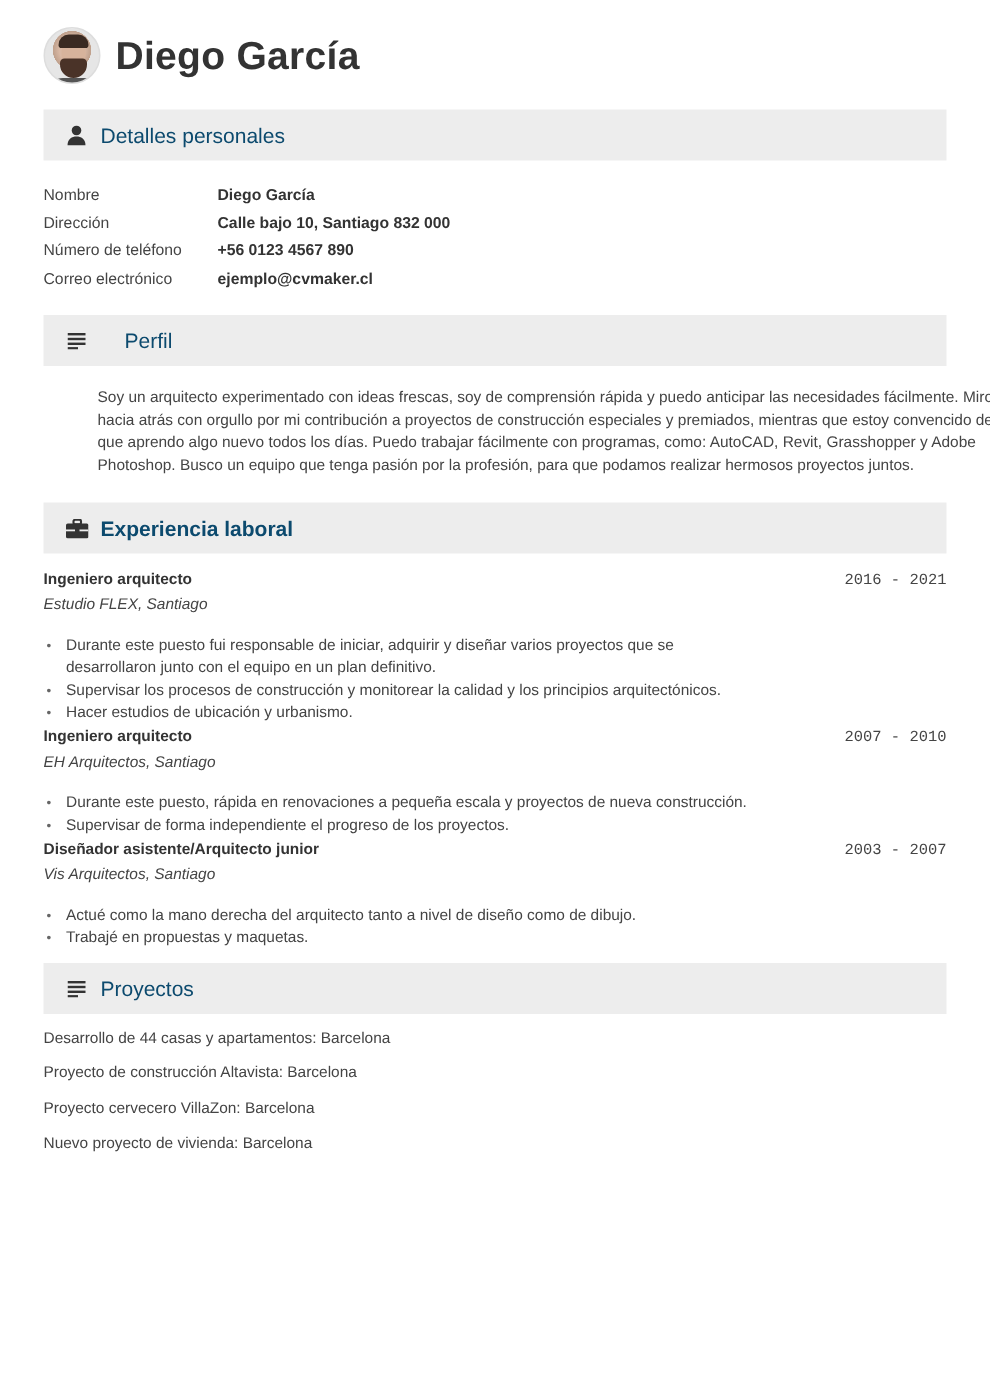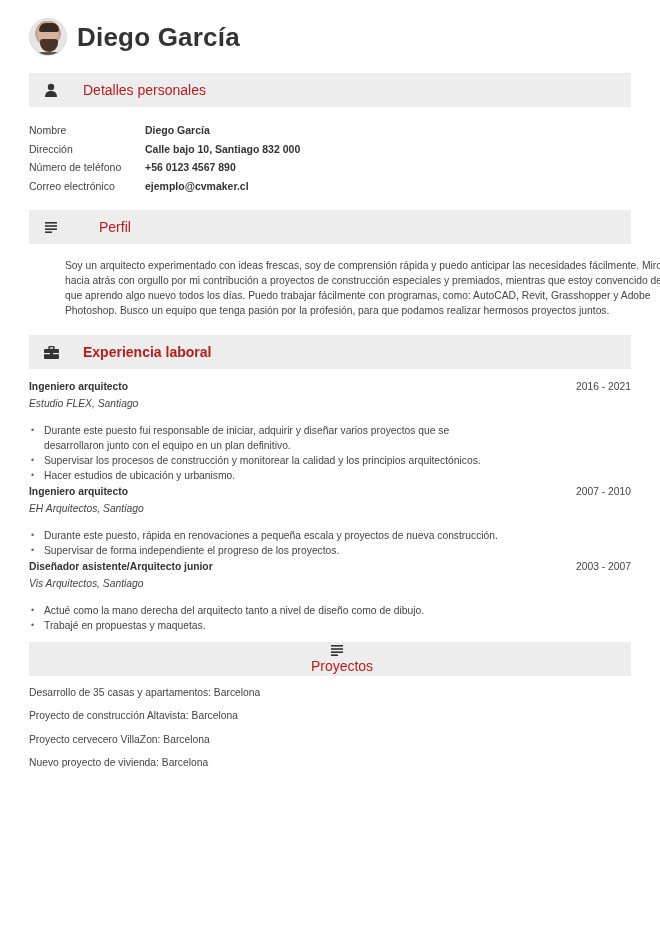--- a/index.html
+++ b/index.html
@@ -25,36 +25,36 @@
     .name {
       margin-left: 10px; font-size: 26px; font-weight: bold; color: #333333;
       letter-spacing: 0.2px;
     }
 
     .section-head {
       position: absolute; left: 0; width: 602px; height: 34px;
       background: #ededed; display: flex; align-items: center;
     }
     .section-head .icon { width: 16px; height: 16px; margin-left: 14px; display: flex; align-items: center; justify-content: center; }
-    .section-head .title { margin-left: 24px; font-size: 14px; color: #b91c1c; }
+    .section-head .title { margin-left: 8px; font-size: 14px; color: #0c4a6e; }
 
     .details { position: absolute; left: 0; top: 121px; font-size: 10.5px; }
     .details .row { display: flex; height: 18.5px; align-items: center; }
     .details .label { width: 116px; color: #444444; }
     .details .value { font-weight: bold; color: #333333; }
 
     .profile {
       position: absolute; left: 0; top: 258px; width: 602px;
       font-size: 10.3px; line-height: 15px; color: #444444; margin-left: 36px;
     }
 
     .job { position: absolute; left: 0; width: 602px; font-size: 10.3px; color: #444444; }
     .job .top { display: flex; justify-content: space-between; height: 17px; align-items: center; }
     .job .title { font-weight: bold; color: #333333; }
-    .job .date { color: #444444; }
+    .job .date { color: #444444; font-family: Liberation Mono, monospace; }
     .job .company { font-style: italic; height: 17px; line-height: 17px; }
     .job ul { list-style: none; margin-top: 11px; width: 475px; }
     .job li { position: relative; padding-left: 15px; line-height: 15px; }
     .job li::before { content: "•"; position: absolute; left: 2px; top: 0; color: #666; font-size: 9px; }
 
     .projects { position: absolute; left: 0; top: 684px; font-size: 10.3px; color: #444444; }
     .projects .item { height: 23.3px; line-height: 18px; }
   </style>
 </head>
 <body>
@@ -156,32 +156,32 @@
       <span class="title">Diseñador asistente/Arquitecto junior</span>
       <span class="date">2003 - 2007</span>
     </div>
     <div class="company">Vis Arquitectos, Santiago</div>
     <ul>
       <li>Actué como la mano derecha del arquitecto tanto a nivel de diseño como de dibujo.</li>
       <li>Trabajé en propuestas y maquetas.</li>
     </ul>
   </div>
 
-  <div class="section-head" style="top:642px;flex-direction:column;">
+  <div class="section-head" style="top:642px;">
     <span class="icon">
       <svg width="13" height="12" viewBox="0 0 13 12">
           <rect x="0" y="1" width="12" height="1.6" fill="#333"></rect>
           <rect x="0" y="4.2" width="12" height="1.6" fill="#333"></rect>
           <rect x="0" y="7.4" width="12" height="1.6" fill="#333"></rect>
           <rect x="0" y="10.4" width="7" height="1.6" fill="#333"></rect>
         </svg>
     </span>
     <span class="title">Proyectos</span>
   </div>
 
   <div class="projects">
-    <div class="item">Desarrollo de 35 casas y apartamentos: Barcelona</div>
+    <div class="item">Desarrollo de 44 casas y apartamentos: Barcelona</div>
     <div class="item">Proyecto de construcción Altavista: Barcelona</div>
     <div class="item">Proyecto cervecero VillaZon: Barcelona</div>
     <div class="item">Nuevo proyecto de vivienda: Barcelona</div>
   </div>
 
 </div>
 
 </body></html>

